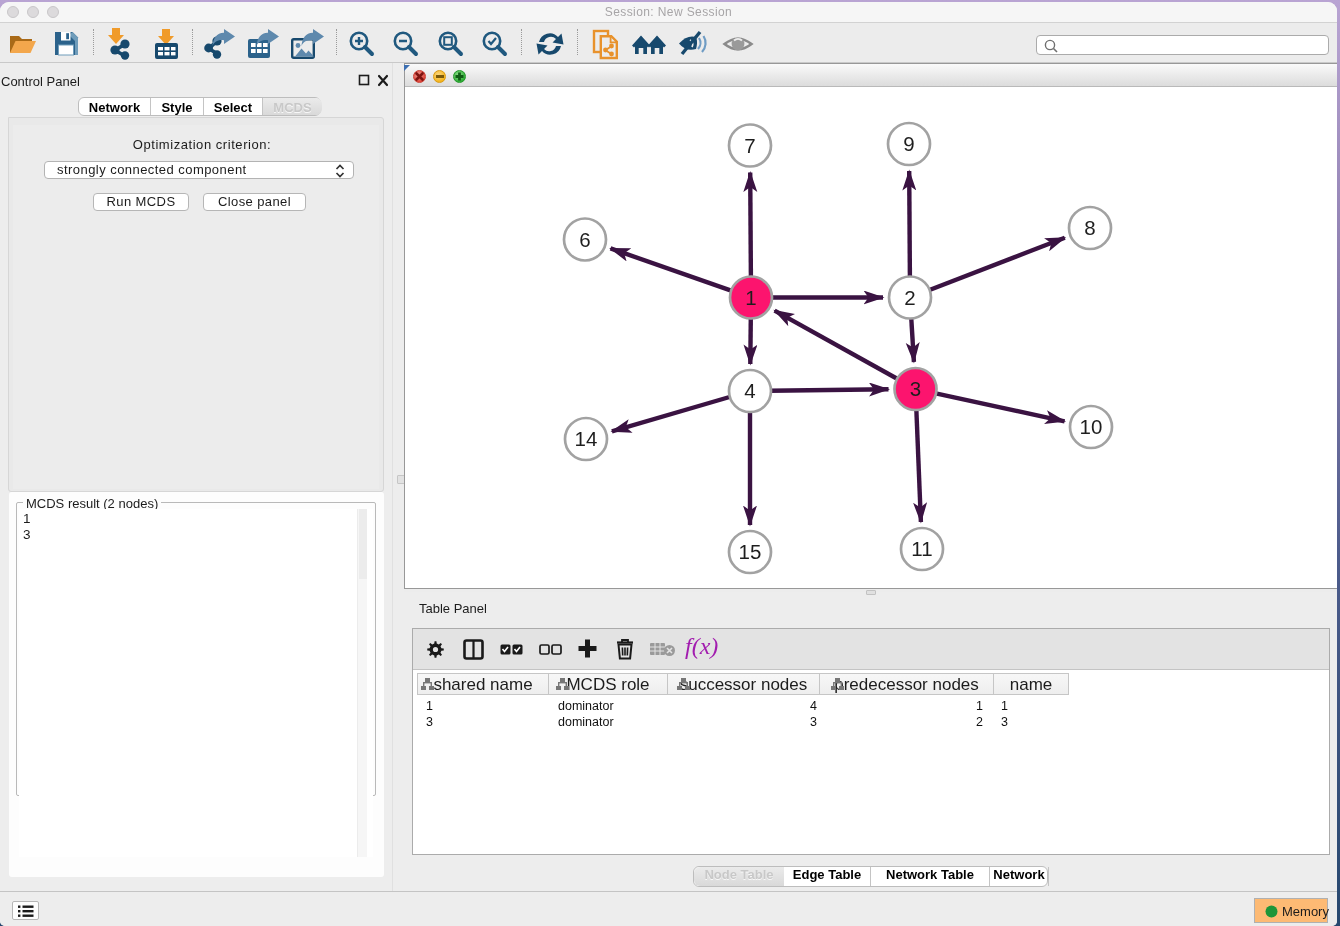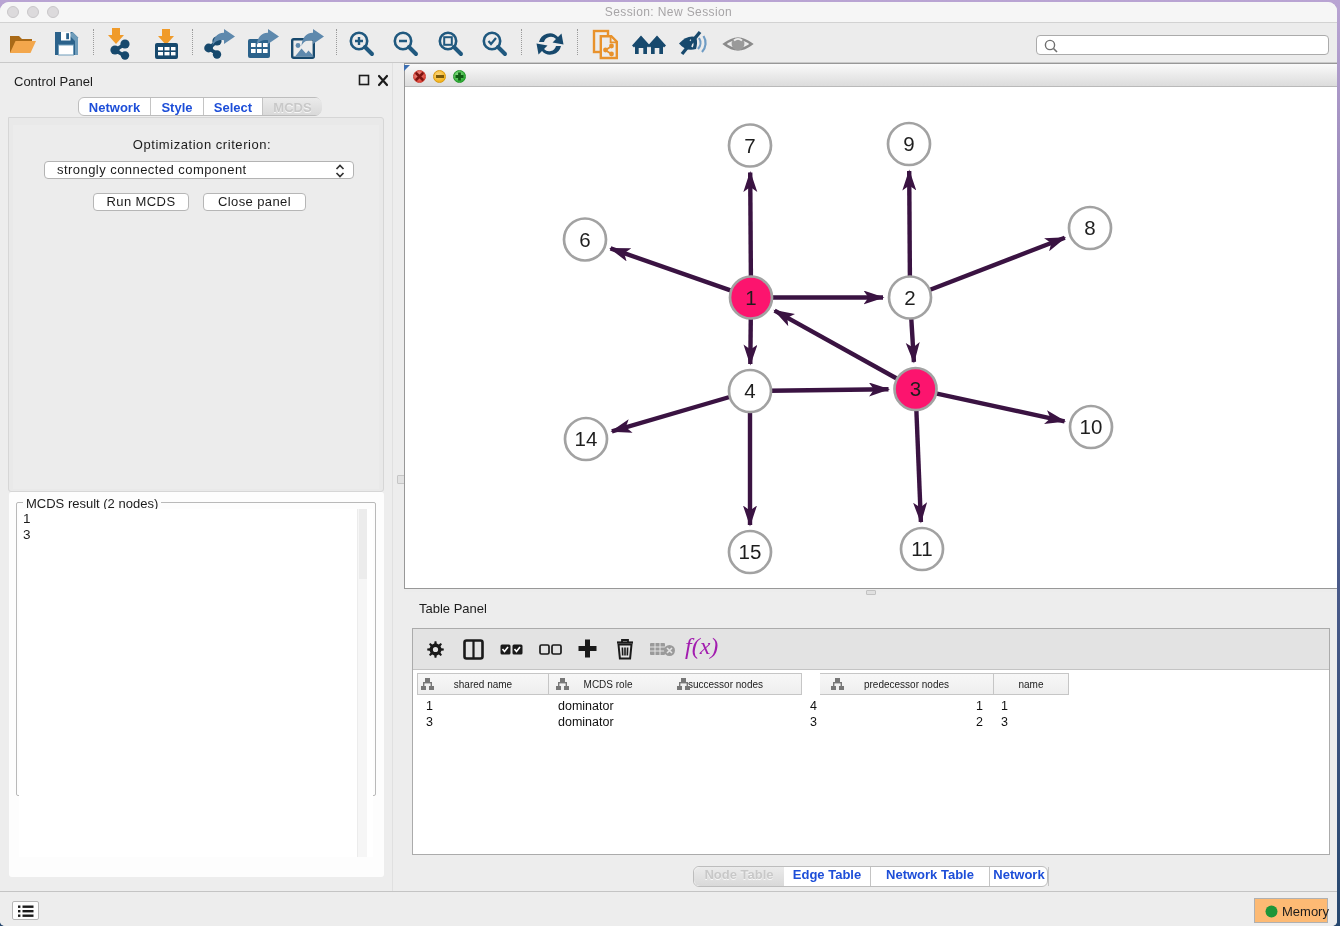--- a/index.html
+++ b/index.html
@@ -11,21 +11,21 @@
 #title { position:absolute; top:3px; width:100%; text-align:center; font-size:12px; color:#a7a5a7; letter-spacing:0.4px; }
 #toolbar { position:absolute; left:0; top:21px; width:100%; height:40px; background:#ececec; border-bottom:1px solid #c9c9c9; }
 .sep { position:absolute; top:6px; height:26px; width:0; border-left:1px dotted #9a9a9a; }
 #searchbox { position:absolute; left:1036px; top:12px; width:293px; height:20px; background:#fff; border:1px solid #ababab; border-radius:4px; }
 .ticon { position:absolute; top:6px; }
 
 #cpanel { position:absolute; left:0; top:61px; width:392px; height:828px; background:#ededed; }
 .ptitle { font-size:13px; color:#1c1c1c; }
 .winbtns { position:absolute; }
 .tabstrip { position:absolute; background:#fff; border:1px solid #bdbdbd; border-radius:6px; }
-.seg { position:absolute; top:0; height:100%; font-size:13px; font-weight:bold; color:#1d4ed8; text-align:center; border-right:1px solid #c4c4c4; }
+.seg { position:absolute; top:0; height:100%; font-size:13px; font-weight:bold; color:#000000; text-align:center; border-right:1px solid #c4c4c4; }
 .segsel { background:linear-gradient(180deg,#ebebeb,#d9d9d9); color:#c8c8c8; text-shadow:0 1px 0 #f8f8f8; border-right:none; }
 #tabpane { position:absolute; left:8px; top:54px; width:376px; height:375px; background:#e9e9e9; border:1px solid #d6d6d6; border-radius:0 3px 3px 3px; }
 #mcdsinner { position:absolute; left:4px; top:7px; width:366px; height:364px; background:#ececec; }
 #optlabel { position:absolute; left:6px; top:74px; width:392px; text-align:center; font-size:13px; color:#1c1c1c; letter-spacing:0.55px; }
 #combo { position:absolute; left:44px; top:98px; width:310px; height:18px; background:#fff; border:1px solid #b3b3b3; border-radius:4px; font-size:13px; color:#1c1c1c; line-height:16px; padding-left:12px; letter-spacing:0.45px; }
 .btn { position:absolute; height:18px; background:#fff; border:1px solid #b6b6b6; border-radius:4px; font-size:13px; color:#1c1c1c; text-align:center; line-height:16px; letter-spacing:0.4px; }
 #whitepanel { position:absolute; left:9px; top:429px; width:375px; height:385px; background:#fdfdfd; border-radius:3px; }
 #groupbox { position:absolute; left:7px; top:10px; width:360px; height:294px; border:1px solid #b9b9b9; border-radius:2px; }
 #grouplabel { position:absolute; left:6px; top:-7px; background:#fdfdfd; padding:0 3px; font-size:13px; color:#1c1c1c; }
 #resultarea { position:absolute; left:2px; top:6px; width:354px; height:348px; background:#fff; font-size:13.5px; color:#1c1c1c; line-height:16px; padding:2px 0 0 4px; }
@@ -39,21 +39,21 @@
 #nettitle { position:absolute; left:0; top:0; width:100%; height:23px; background:linear-gradient(180deg,#fafafa,#dcdcdc); border-bottom:1px solid #b9b9b9; }
 #nettext { position:absolute; top:4px; width:100%; text-align:center; font-size:13px; font-weight:bold; color:#1c1c1c; }
 .mbtn { position:absolute; top:6px; width:13px; height:13px; border-radius:50%; }
 #canvas { position:absolute; left:0; top:23px; width:932px; height:501px; background:#fff; }
 #cornerblue { position:absolute; left:404px; top:63px; width:0; height:0; border-top:6px solid #3c6fb2; border-right:6px solid transparent; }
 
 #tpanel { position:absolute; left:404px; top:590px; width:933px; height:299px; background:#ededed; }
 #tbox { position:absolute; left:8px; top:36px; width:918px; height:227px; background:#fff; border:1px solid #ababab; }
 #ttools { position:absolute; left:0; top:0; width:100%; height:41px; background:#e3e3e3; border-bottom:1px solid #c4c4c4; }
 #thead { position:absolute; left:0; top:44px; width:662px; height:22px; }
-.hcell { position:absolute; top:0; height:22px; background:linear-gradient(180deg,#f7f7f7,#eee); border-right:1px solid #c6c6c6; border-bottom:1px solid #c6c6c6; border-top:1px solid #c6c6c6; font-size:10px; color:#1c1c1c; text-align:center; line-height:21px; }
+.hcell { position:absolute; top:0; height:22px; background:linear-gradient(180deg,#f7f7f7,#eee); border-right:1px solid #c6c6c6; border-bottom:1px solid #c6c6c6; border-top:1px solid #c6c6c6; font-size:17px; color:#1c1c1c; text-align:center; line-height:21px; }
 .trow { position:absolute; font-size:12.5px; color:#111; }
 
 #statusbar { position:absolute; left:0; top:889px; width:1337px; height:35px; background:#ededed; border-top:1px solid #c4c4c4; }
 #listbtn { position:absolute; left:12px; top:9px; width:27px; height:19px; background:#fdfdfd; border:1px solid #b6b6b6; border-radius:2px; }
 #membtn { position:absolute; left:1254px; top:6px; width:74px; height:25px; background:#fdba74; border:1px solid #b0b0b0; font-size:13px; color:#1c1c1c; }
 svg { position:absolute; overflow:visible; }
 </style>
 </head>
 <body>
 <div id="win">
@@ -205,21 +205,21 @@
       <path d="M11,11.5 a6,6 0 0 1 8,0" fill="none" stroke="#ececec" stroke-width="1.8"></path>
     </svg>
     <div id="searchbox">
       <svg width="18" height="18" style="left:5px;top:1px;" viewBox="0 0 18 18">
         <circle cx="8" cy="8" r="4.6" fill="none" stroke="#6f6f6f" stroke-width="1.4"></circle>
         <line x1="11.5" y1="11.5" x2="15" y2="15" stroke="#6f6f6f" stroke-width="1.6"></line>
       </svg>
     </div>
   </div>
   <div id="cpanel">
-    <div class="ptitle" style="position:absolute;left:14px;top:11px;">Control Panel</div>
+    <div class="ptitle" style="position:absolute;left:1px;top:11px;">Control Panel</div>
     <svg class="winbtns" style="left:358px;top:11px;" width="32" height="13" viewBox="0 0 32 13">
       <rect x="1.5" y="1.5" width="9" height="9" fill="none" stroke="#1c1c1c" stroke-width="1.6"></rect>
       <path d="M21,2 L29,11 M29,2 L21,11" stroke="#1c1c1c" stroke-width="2.2" stroke-linecap="round"></path>
     </svg>
     <div class="tabstrip" style="left:78px;top:34px;width:243px;height:19px;line-height:19px;">
       <div class="seg" style="left:0;width:72px;">Network</div>
       <div class="seg" style="left:72px;width:53px;">Style</div>
       <div class="seg" style="left:125px;width:59px;">Select</div>
       <div class="seg segsel" style="left:184px;width:59px;border-radius:0 6px 6px 0;">MCDS</div>
     </div>
@@ -351,21 +351,21 @@
               <line x1="10" y1="1" x2="10" y2="13"></line>
             </g>
           <circle cx="19.5" cy="8.5" r="5.5" fill="#9a9a9a"></circle>
           <path d="M17,6 l5,5 M22,6 l-5,5" stroke="#e3e3e3" stroke-width="1.6"></path>
         </svg>
         <div style="position:absolute;left:272px;top:4px;font-family:'Liberation Serif',serif;font-style:italic;font-size:24px;color:#a21caf;">f(x)</div>
       </div>
       <div id="thead">
         <div class="hcell" style="left:4px;width:132px;border-left:1px solid #c6c6c6;">shared name</div>
         <div class="hcell" style="left:136px;width:119px;">MCDS role</div>
-        <div class="hcell" style="left:237px;width:152px;">successor nodes</div>
+        <div class="hcell" style="left:255px;width:152px;">successor nodes</div>
         <div class="hcell" style="left:407px;width:174px;">predecessor nodes</div>
         <div class="hcell" style="left:581px;width:75px;">name</div>
       </div>
       <svg style="left:8px;top:49px;" width="600" height="13" viewBox="0 0 600 13">
         <g fill="#777">
           <rect x="4" y="0" width="5" height="4"></rect>
             <rect x="0" y="8" width="5" height="4"></rect>
             <rect x="8" y="8" width="5" height="4"></rect>
             <rect x="2" y="4" width="9" height="1.4"></rect>
             <rect x="2" y="4" width="1.4" height="4"></rect>

